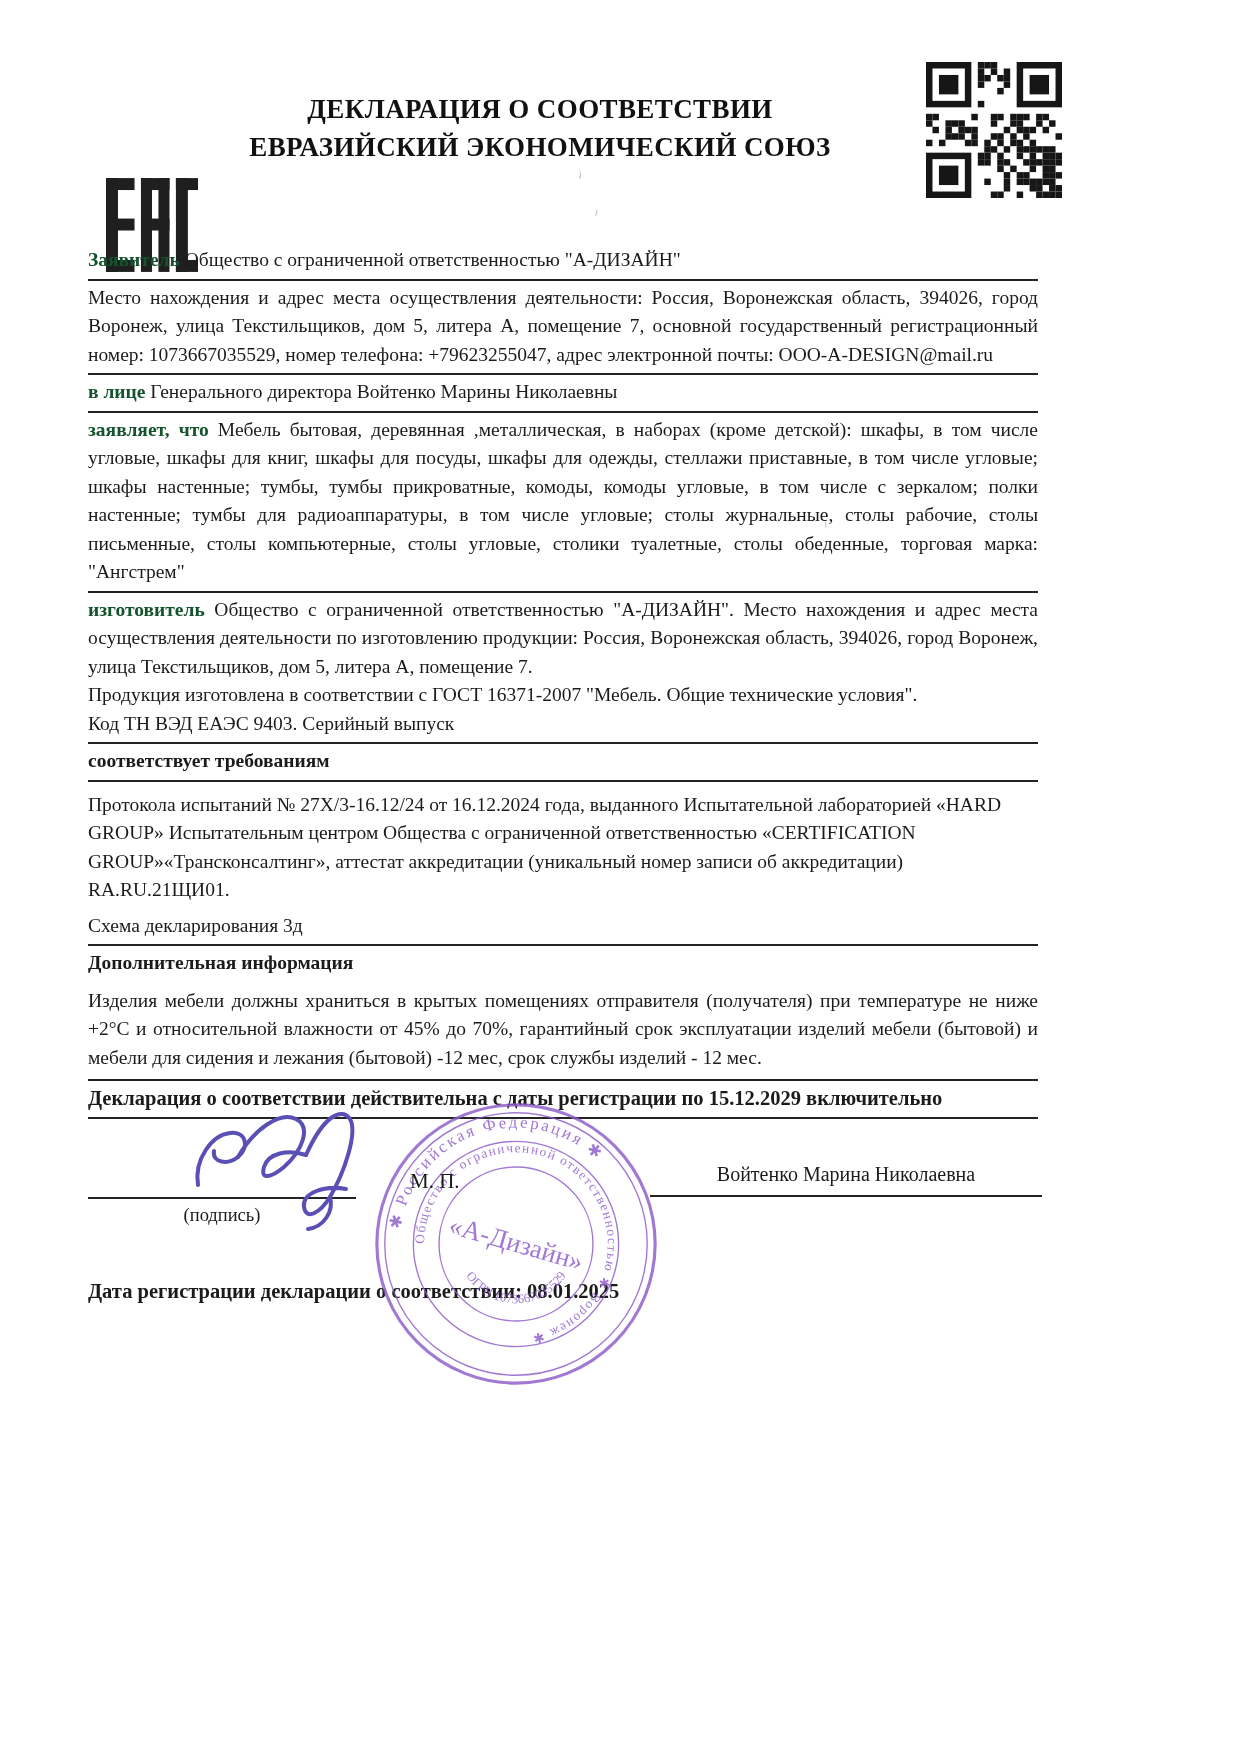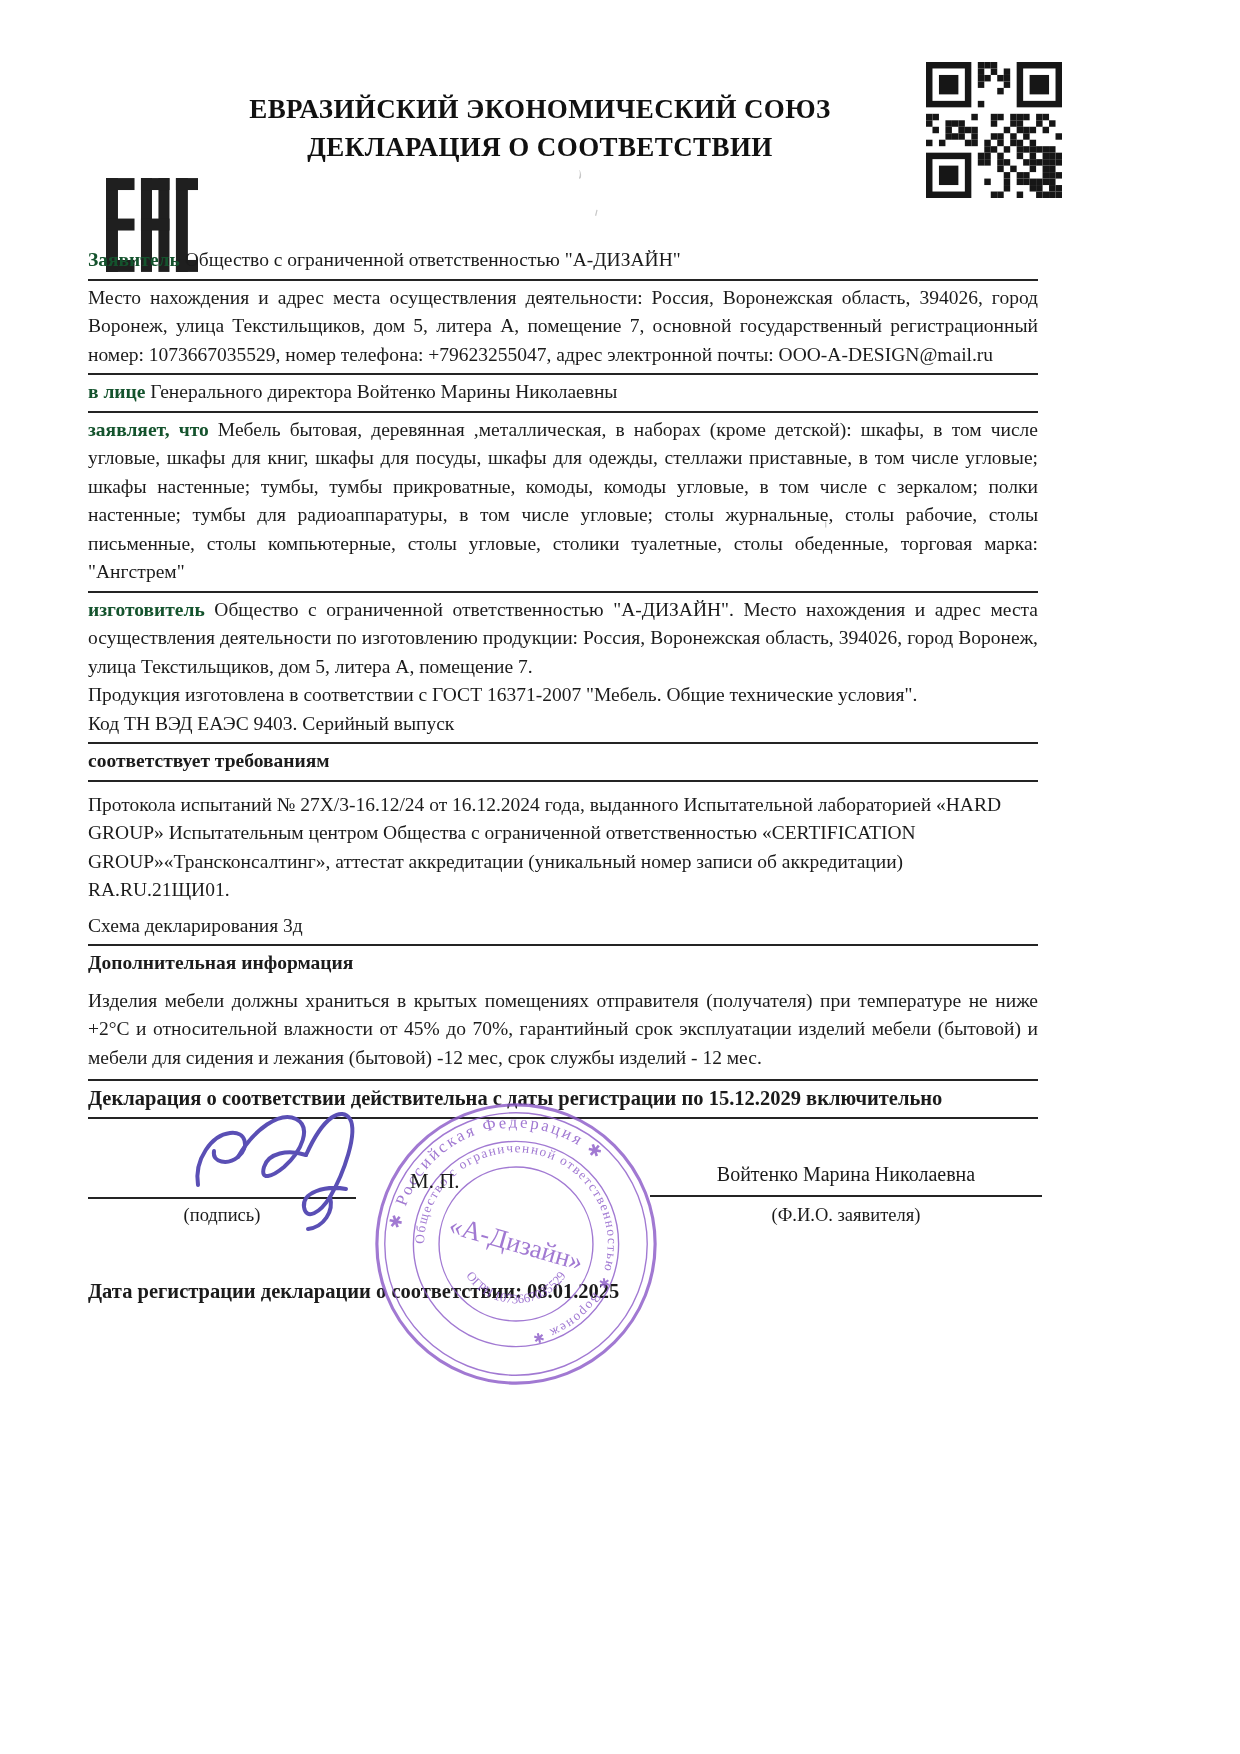--- a/index.html
+++ b/index.html
@@ -40,22 +40,22 @@
     opacity:.82;z-index:2;pointer-events:none;}
   
   .artifact{position:absolute;color:#9a9a9a;font-size:14px;opacity:.55;}
 </style>
 </head>
 <body>
 
 <div class="page">
 
   <div class="titles">
+    <div>ДЕКЛАРАЦИЯ О СООТВЕТСТВИИ</div>
     <div>ЕВРАЗИЙСКИЙ ЭКОНОМИЧЕСКИЙ СОЮЗ</div>
-    <div>ДЕКЛАРАЦИЯ О СООТВЕТСТВИИ</div>
   </div>
 
   <svg class="eac" viewBox="0 0 100 102">
     <g fill="#1f1f1f">
 
       <rect x="0" y="0" width="13" height="102"></rect>
       <rect x="0" y="0" width="31" height="13"></rect>
       <rect x="0" y="44" width="31" height="13"></rect>
       <rect x="0" y="89" width="31" height="13"></rect>
 
@@ -240,21 +240,20 @@
         <g fill="none" stroke="#5a4fb5" stroke-width="4" stroke-linecap="round" stroke-linejoin="round">
           <path d="M14,96 C10,70 28,46 46,44 C62,42 66,58 54,68 C44,76 28,74 30,62"></path>
           <path d="M54,68 C70,40 96,22 112,30 C128,38 118,62 100,78 C88,88 76,92 80,78 C84,64 104,60 122,66"></path>
           <path d="M122,66 C140,26 158,18 166,30 C174,44 160,84 146,108 C136,124 122,132 120,118 C118,104 140,96 162,100"></path>
           <path d="M146,108 C150,122 140,138 124,140"></path>
         </g>
       </svg>
       <div class="mp">М. П.</div>
       <div class="nameline">Войтенко Марина Николаевна</div>
       <div class="sigcap">(подпись)</div>
-      <div class="namecap">(Ф.И.О. заявителя)</div>
     </div>
 
     <p class="regline">Дата регистрации декларации о соответствии: 08.01.2025</p>
   </div>
 
   <svg class="stamp" viewBox="0 0 300 300">
     <defs>
       <path id="arcOuter" d="M 150,150 m -118,0 a 118,118 0 1,1 236,0 a 118,118 0 1,1 -236,0"></path>
       <path id="arcInner" d="M 150,150 m -93,0 a 93,93 0 1,1 186,0 a 93,93 0 1,1 -186,0"></path>
       <path id="arcOgrn" d="M 150,150 m -60,0 a 60,60 0 1,0 120,0"></path>

